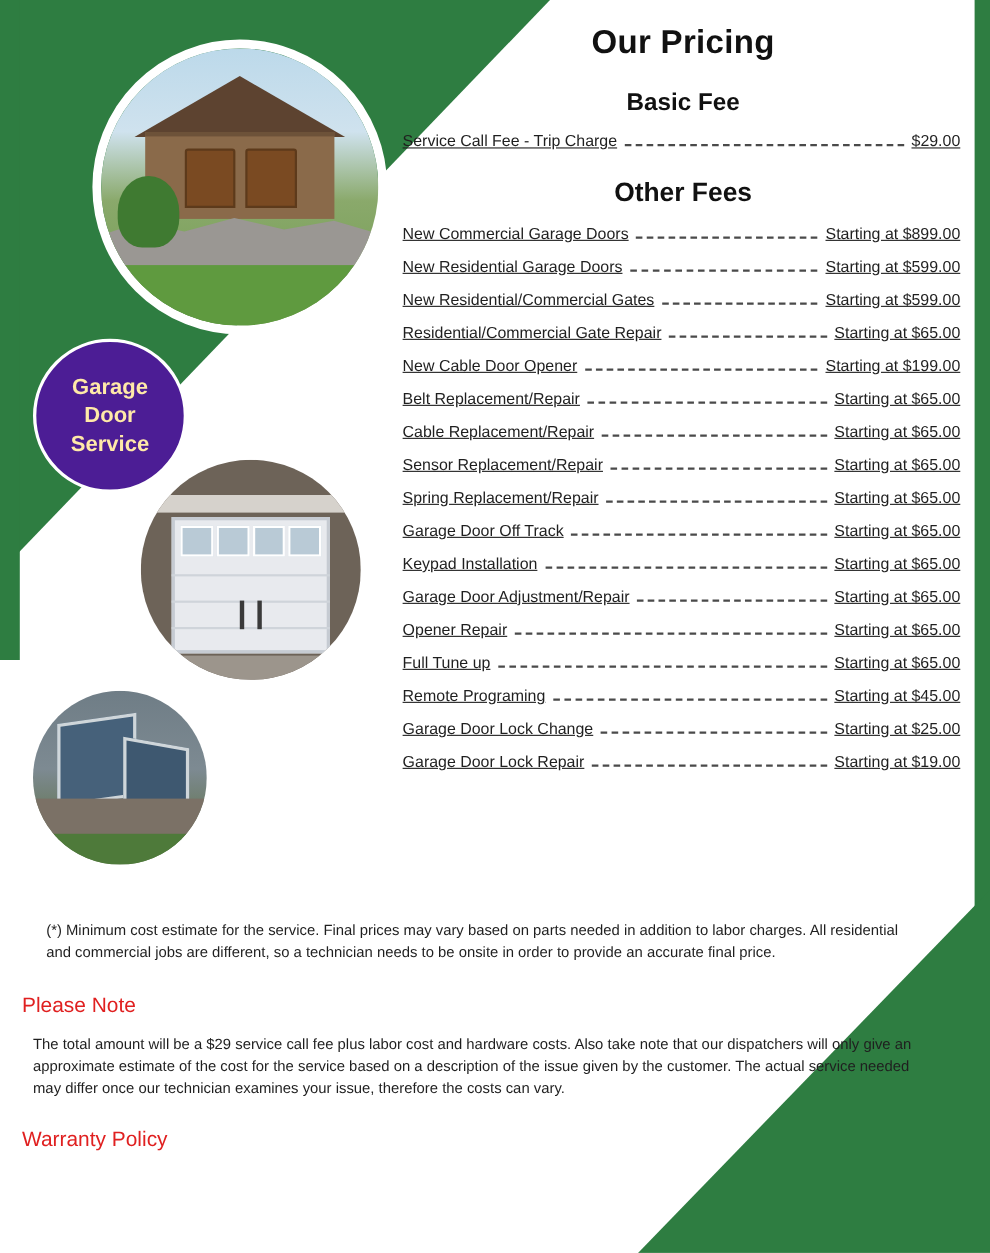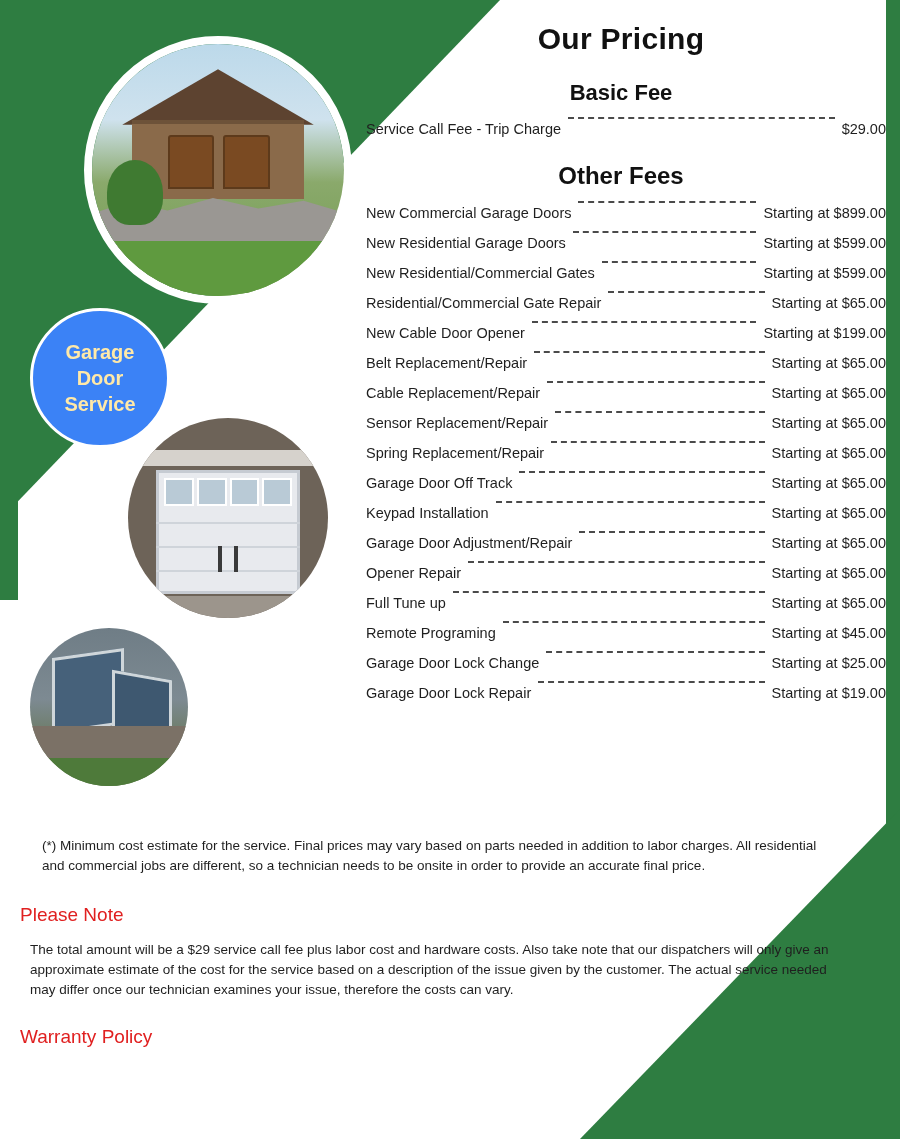--- a/index.html
+++ b/index.html
@@ -116,21 +116,21 @@
     width: 22%; height: 26%;
     background: #3f7a31;
     border-radius: 50% 50% 40% 40%;
   }
 
   .badge-circle {
     left: 30px;
     top: 308px;
     width: 134px;
     height: 134px;
-    background: #3b82f6;
+    background: #4c1d95;
     border: 3px solid #ffffff;
     display: flex;
     align-items: center;
     justify-content: center;
     text-align: center;
     color: #ffe9a8;
     font-weight: bold;
     font-size: 20px;
     line-height: 26px;
     z-index: 5;
@@ -251,25 +251,26 @@
     font-size: 24px;
   }
 
   .fee-list {
     margin: 0;
     padding: 0;
     list-style: none;
   }
   .fee-row {
     display: flex;
-    align-items: flex-start;
+    align-items: flex-end;
     font-size: 14.5px;
     color: #1f1f1f;
-    padding: 7px 0 7px 10px;
+    padding: 7px 13px 7px 10px;
     white-space: nowrap;
+    text-decoration: underline;
   }
   .fee-row .label { flex: 0 0 auto; }
   .fee-row .dots {
     flex: 1 1 auto;
     margin: 0 7px;
     border-bottom: 2px dashed #4a4a4a;
     transform: translateY(-4px);
     min-width: 20px;
     height: 0;
   }

